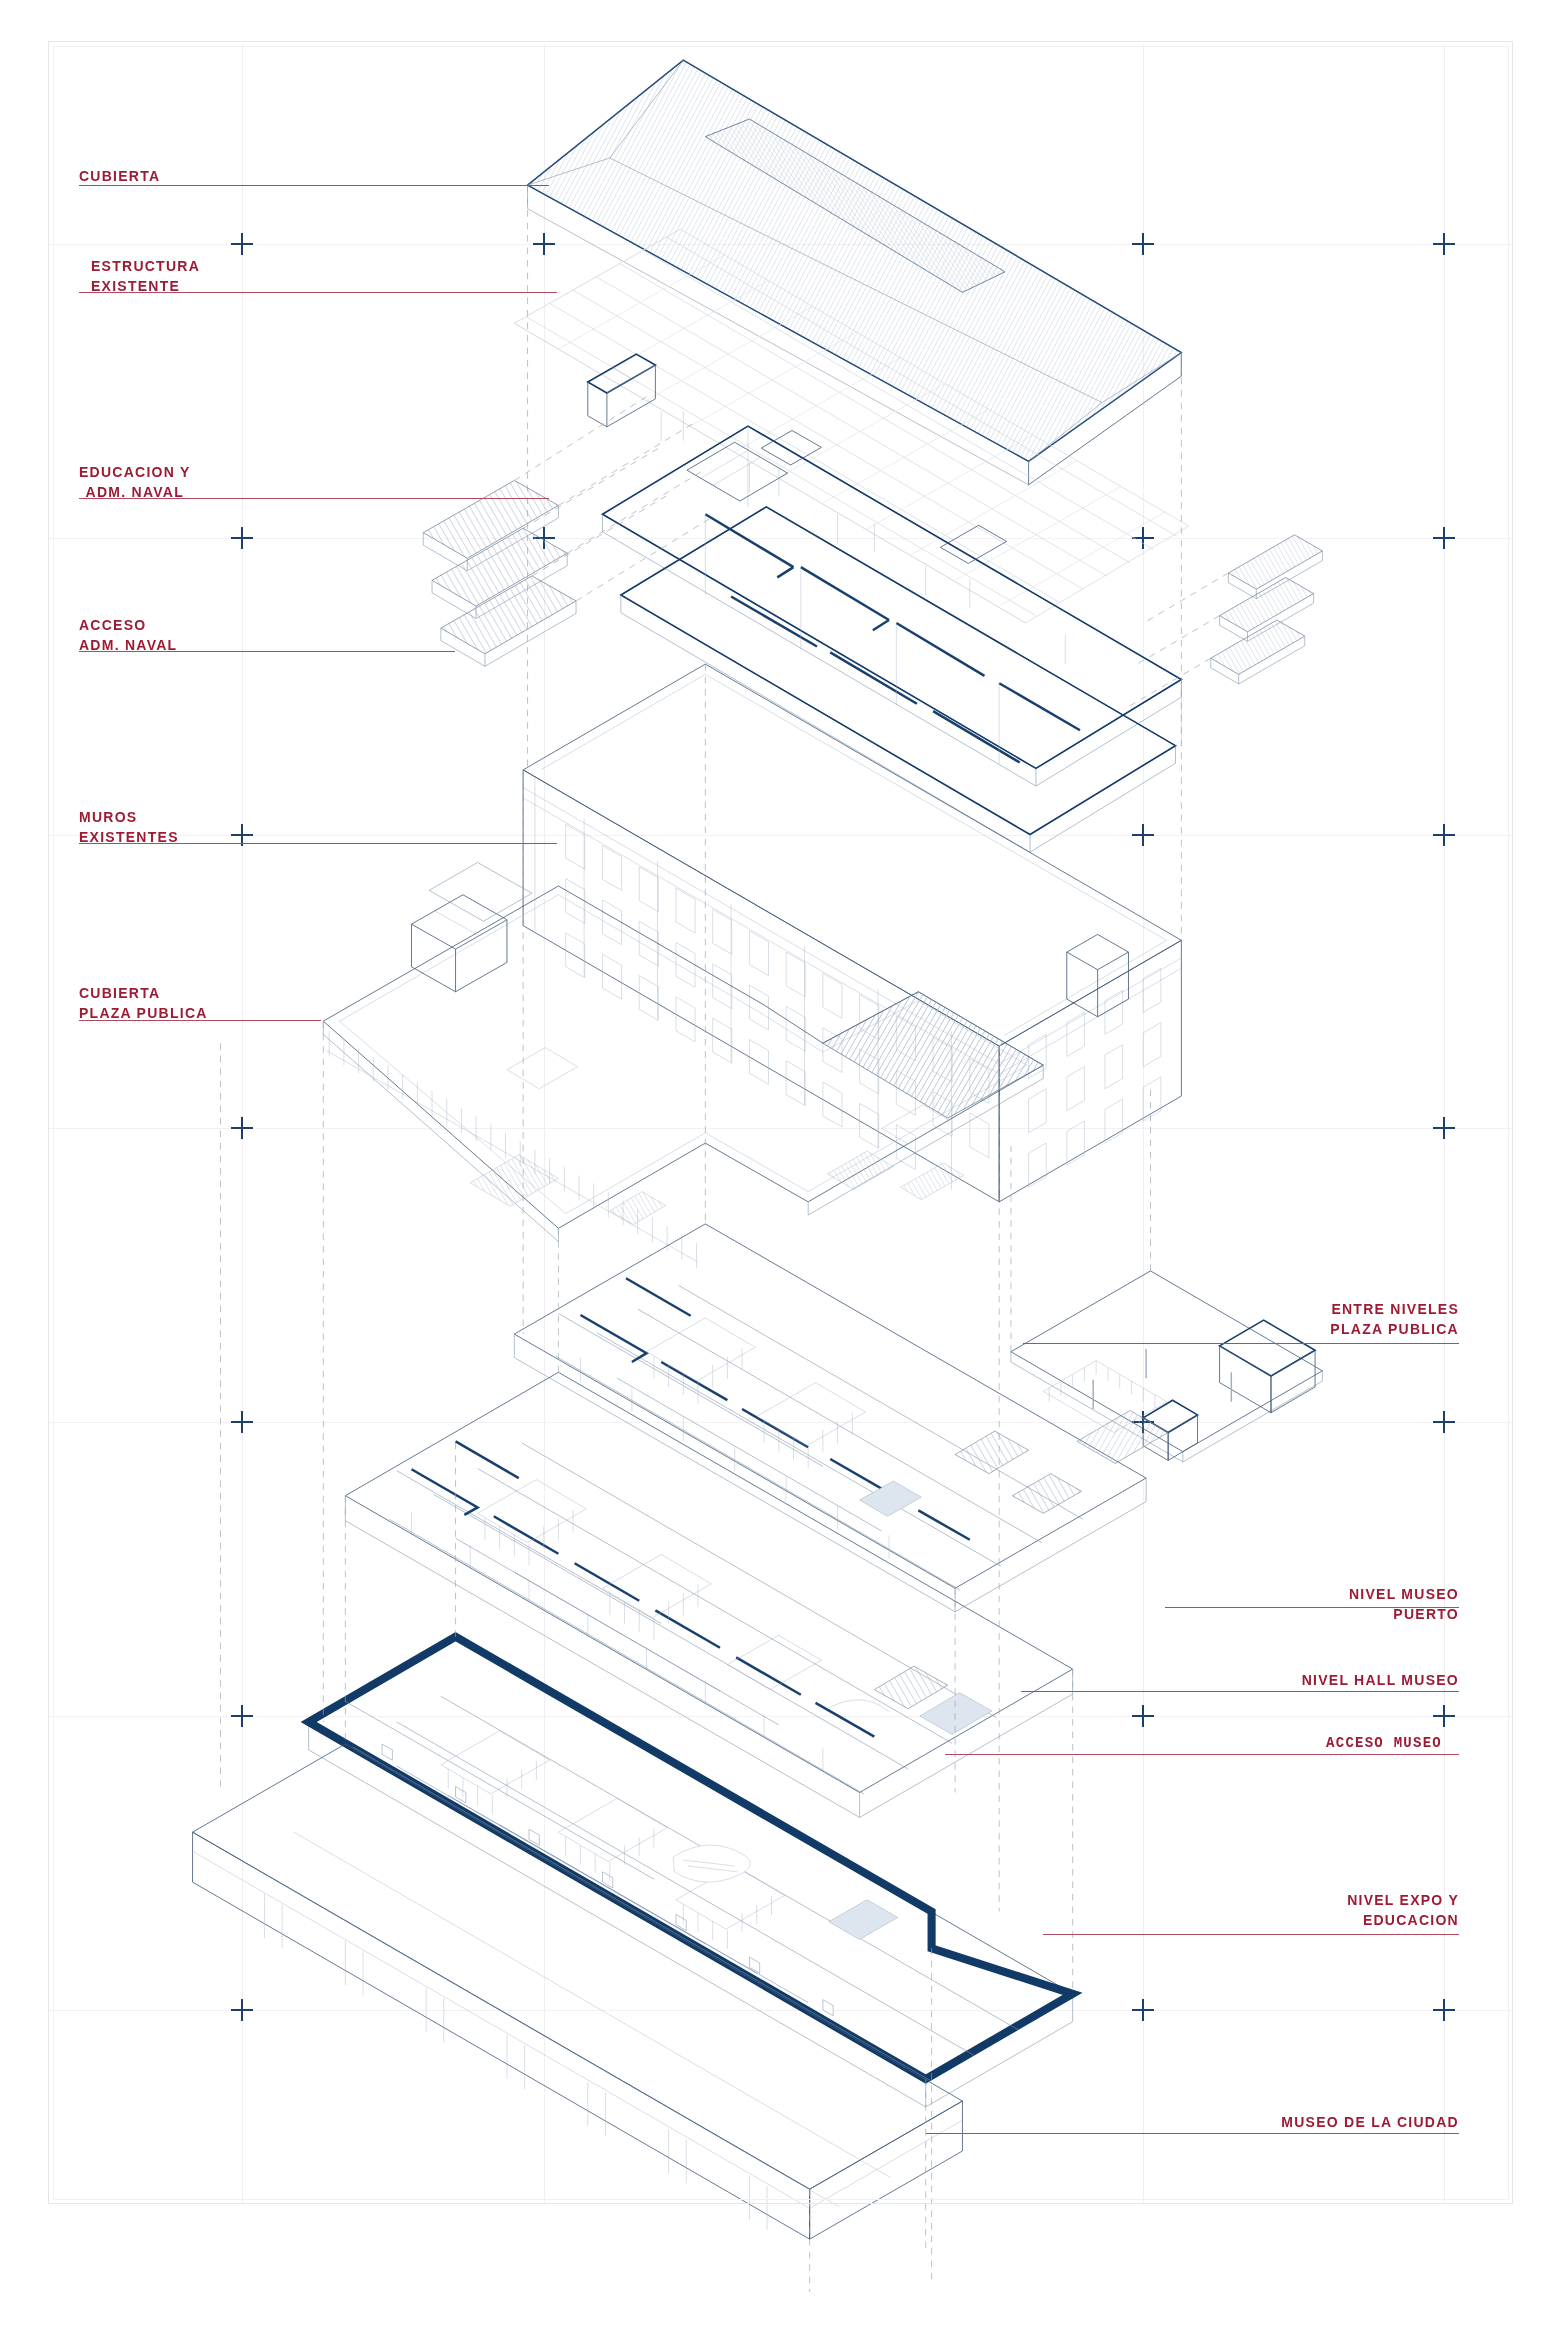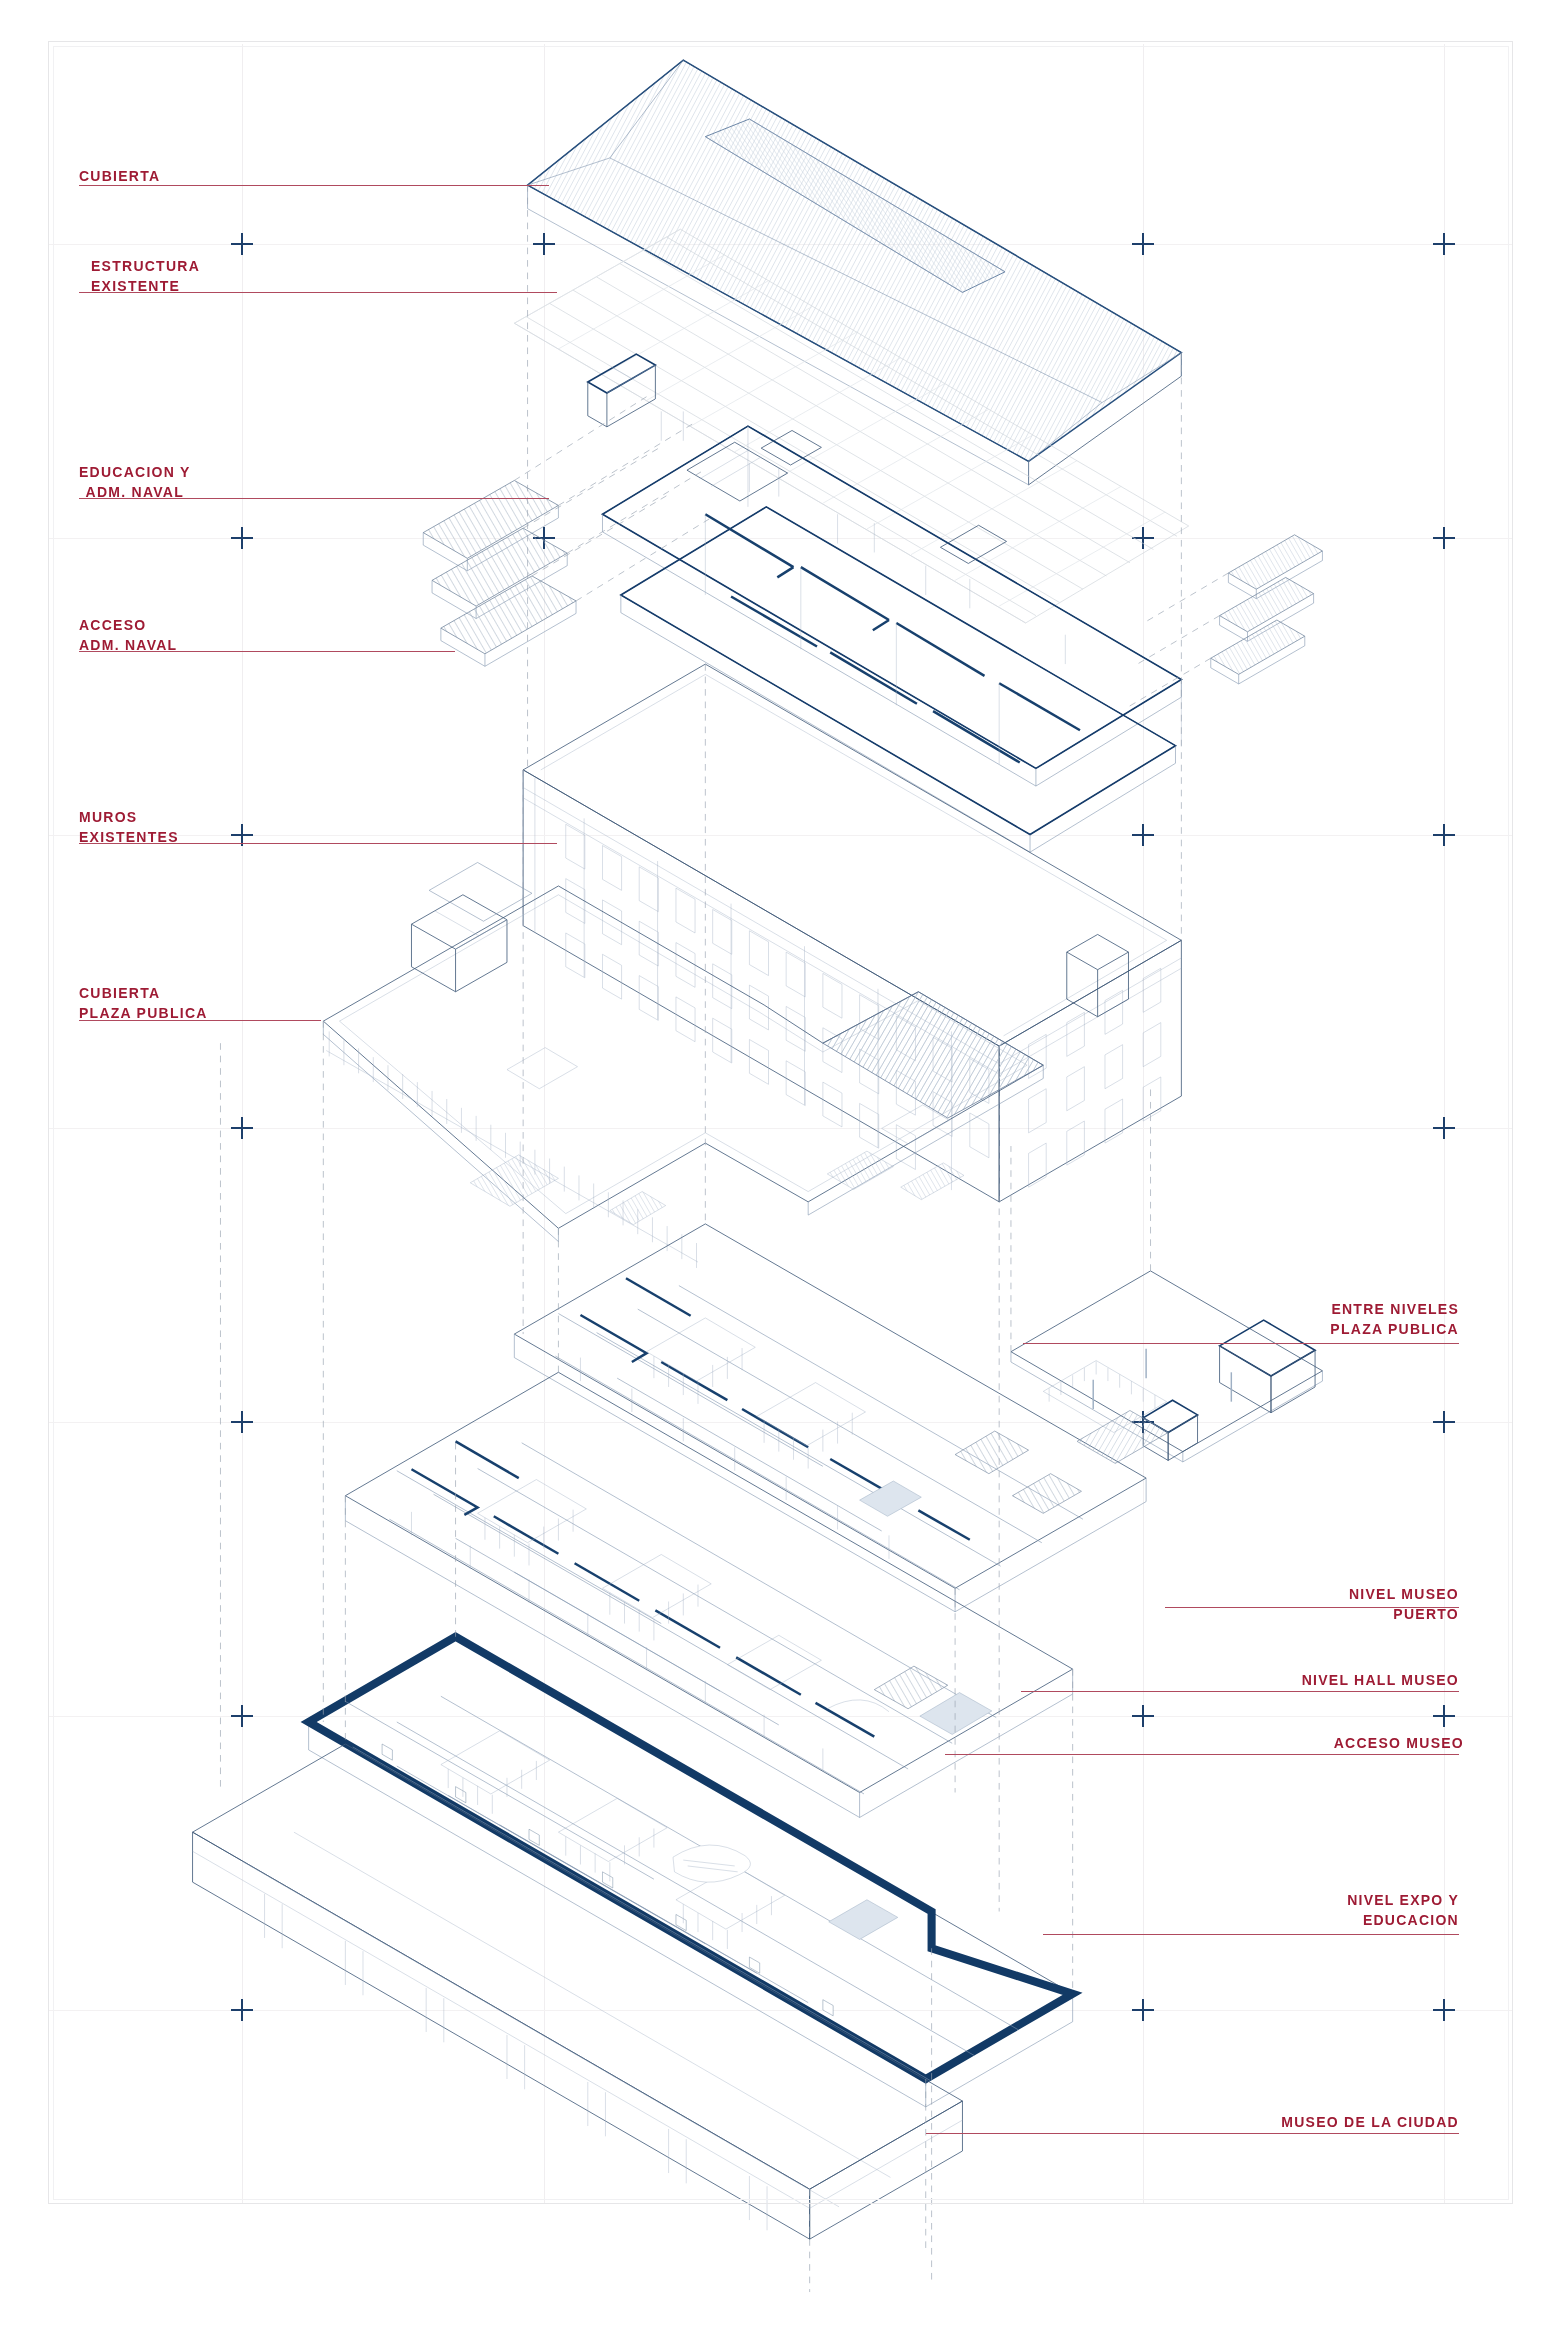--- a/index.html
+++ b/index.html
@@ -590,21 +590,21 @@
     </div>
   <div id="labels-right">
       <div class="label right" style="right: 103px; top: 1300px; margin-left: 15px;">ENTRE NIVELES
 PLAZA PUBLICA</div>
       <div class="leader" style="left: 1023px; top: 1343px; width: 436px;"></div>
       <div class="label right" style="right: 103px; top: 1565px; margin-top: 20px;">NIVEL MUSEO
 PUERTO</div>
       <div class="leader" style="left: 1165px; top: 1607px; width: 294px;"></div>
       <div class="label right" style="right: 103px; top: 1671px;">NIVEL HALL  MUSEO</div>
       <div class="leader" style="left: 1021px; top: 1691px; width: 438px;"></div>
-      <div class="label right" style="right: 98px; top: 1734px;">ACCESO  MUSEO</div>
+      <div class="label right" style="right: 120px; top: 1734px; font-family: Liberation Mono, monospace;">ACCESO  MUSEO</div>
       <div class="leader" style="left: 945px; top: 1754px; width: 514px;"></div>
       <div class="label right" style="right: 103px; top: 1891px;">NIVEL EXPO Y
 EDUCACION</div>
       <div class="leader" style="left: 1043px; top: 1934px; width: 416px;"></div>
       <div class="label right" style="right: 103px; top: 2113px;">MUSEO DE LA CIUDAD</div>
       <div class="leader" style="left: 926px; top: 2133px; width: 533px;"></div>
     </div>
 
   <div class="frame"></div>
   <div class="frame-inner"></div>

